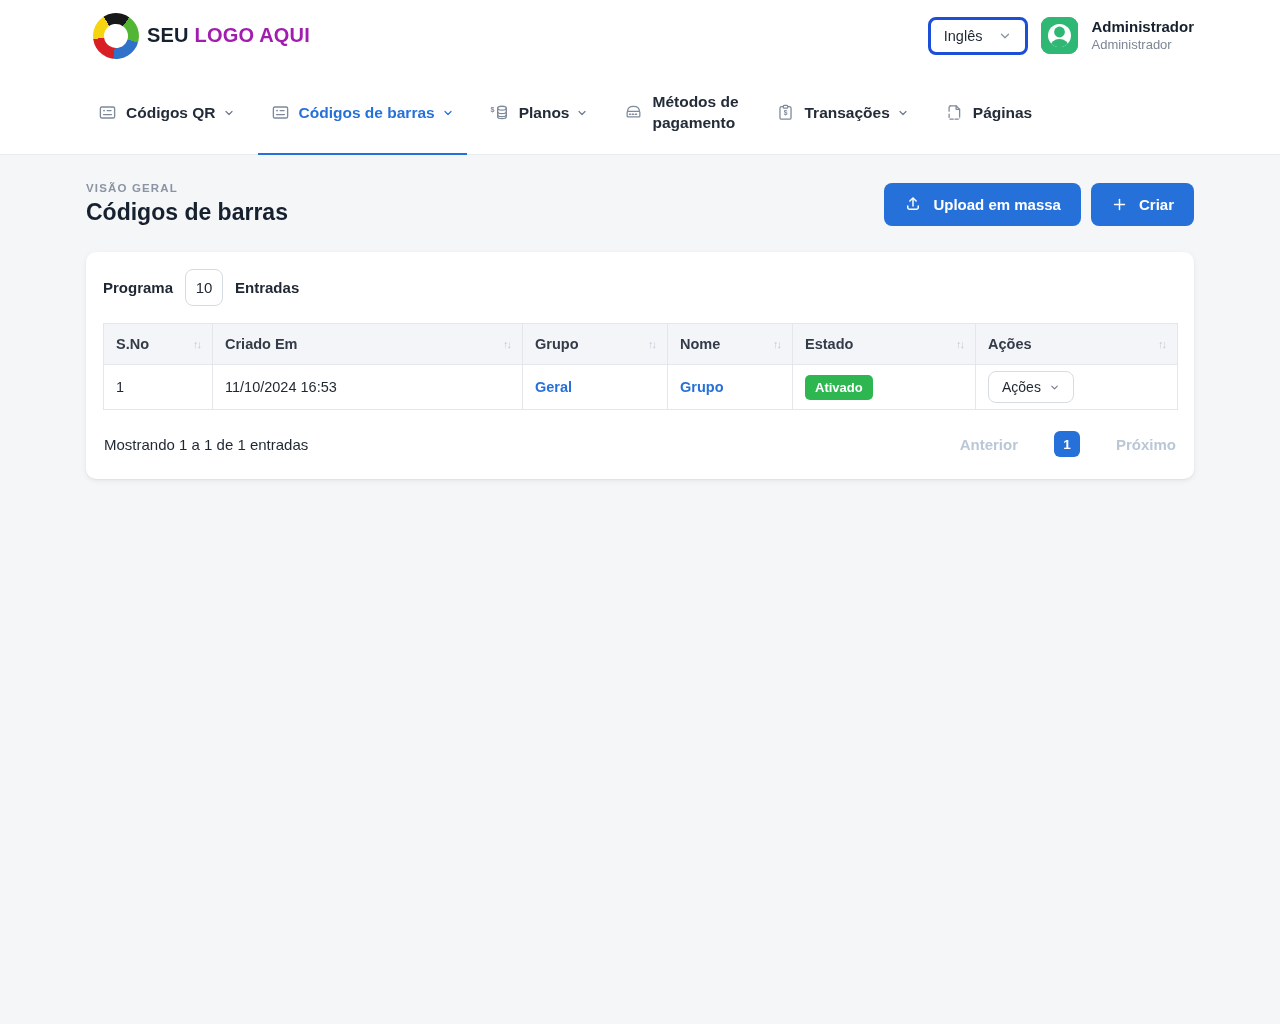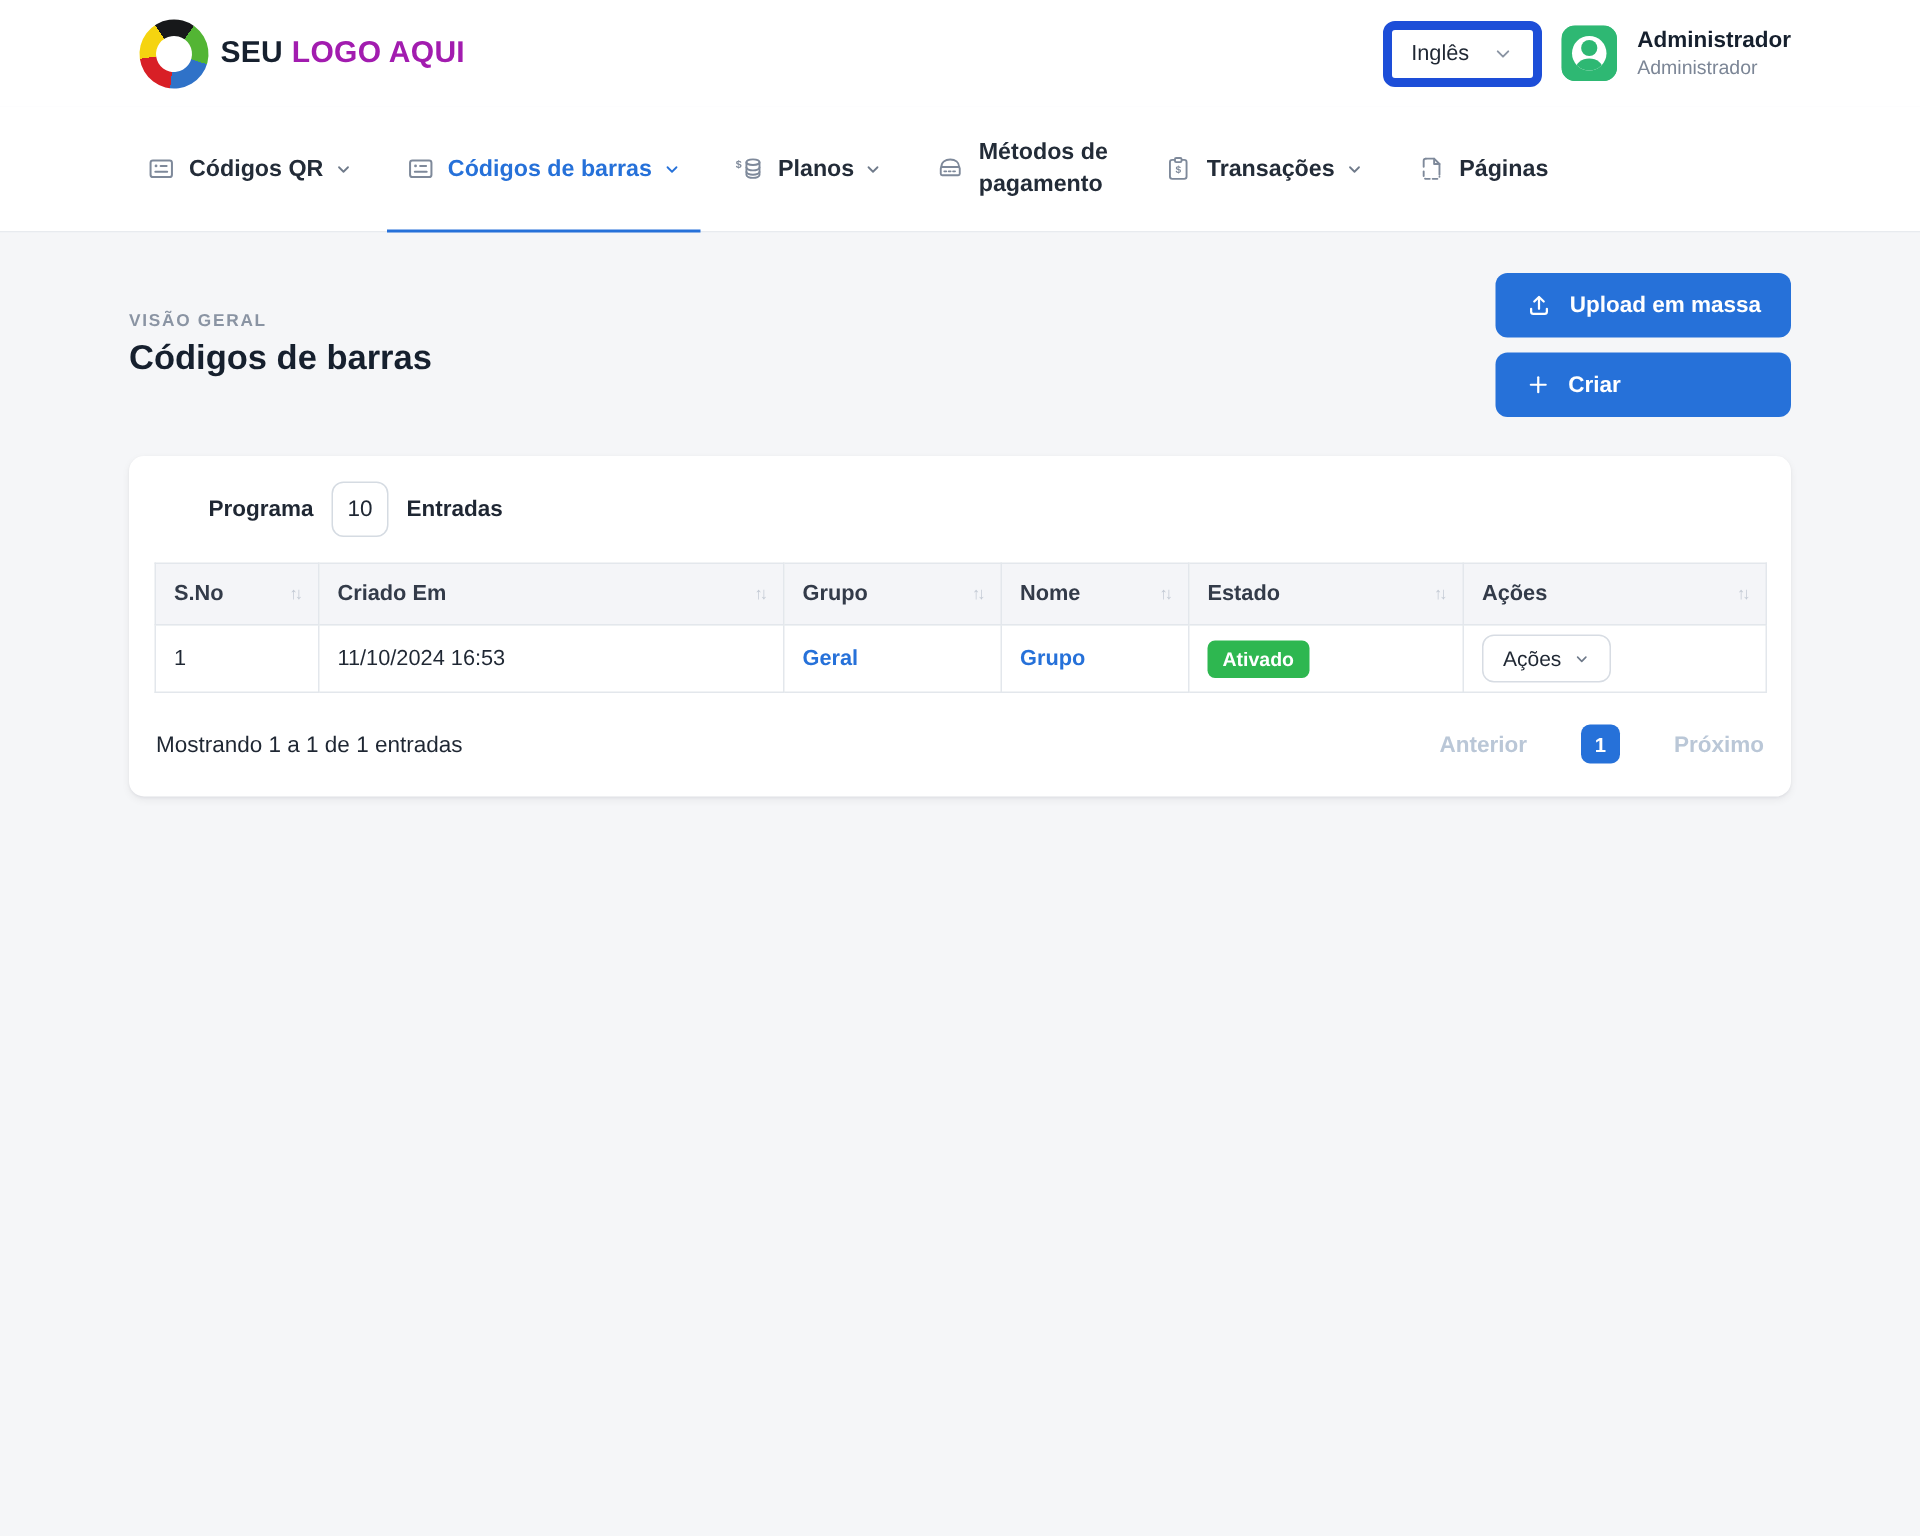--- a/index.html
+++ b/index.html
@@ -20,21 +20,21 @@
     position:relative; transform:rotate(-8deg);
   }
   .logo-swirl::after {
     content:""; position:absolute; inset:11px; background:#fff; border-radius:50%;
   }
   .logo-text { font-size:20px; font-weight:700; letter-spacing:.2px; }
   .logo-dark { color:#16202e; }
   .logo-blue { color:#a21caf; }
   .topbar-right { display:flex; align-items:center; gap:13px; }
   .lang-select {
-    display:flex; align-items:center; gap:16px; border:6px solid #1d4ed8;
+    display:flex; align-items:center; gap:16px; border:3px solid #1d4ed8;
     border-radius:8px; padding:8px 13px; font-size:14.5px; color:#1f2733; cursor:pointer;
   }
   .lang-select svg { color:#8a94a3; }
   .avatar {
     width:37px; height:37px; border-radius:9px; background:#2eb873;
     display:flex; align-items:center; justify-content:center; overflow:hidden; cursor:pointer;
   }
   .user-meta { line-height:1.25; }
   .user-name { font-size:15px; font-weight:700; color:#16202e; }
   .user-role { font-size:13px; color:#7c8696; }
@@ -55,32 +55,32 @@
     content:""; position:absolute; left:0; right:0; bottom:-1px; height:2px; background:#2671d9;
   }
   .nav-label.wrap { white-space:normal; width:88px; line-height:1.3; }
   
   .main {
     height:869px; display:flex; flex-direction:column; padding:27px 86px 0;
   }
   .page-head { display:flex; justify-content:space-between; align-items:center; }
   .eyebrow { font-size:11.5px; font-weight:600; color:#8a94a3; letter-spacing:.1em; }
   .page-title { font-size:23px; font-weight:800; color:#16202e; margin-top:5px; }
-  .head-actions { display:flex; gap:10px;flex-direction:column; }
+  .head-actions { display:flex; gap:10px; }
   .btn-primary {
     display:inline-flex; align-items:center; gap:11px; background:#2671d9; color:#fff;
     border:none; border-radius:8px; padding:0 20px; height:43px; font-size:15px;
     font-weight:600; cursor:pointer; font-family:inherit;
   }
   
   .card {
     background:#fff; border-radius:10px; margin-top:26px; padding:17px;
     box-shadow:0 1px 2px rgba(16,24,40,.05), 0 2px 6px rgba(16,24,40,.06);
   }
-  .card-controls { display:flex; align-items:center; margin-bottom:17px;margin-left:36px; }
+  .card-controls { display:flex; align-items:center; margin-bottom:17px; }
   .length-control { display:flex; align-items:center; gap:12px; font-size:15px; font-weight:600; color:#1f2733; }
   .length-input {
     width:38px; height:37px; text-align:center; border:1px solid #d5dbe2; border-radius:8px;
     font-size:15px; color:#1f2733; font-family:inherit;
   }
   .search-control { display:flex; align-items:center; gap:11px; font-size:15px; font-weight:600; color:#1f2733; }
   .search-input {
     width:200px; height:36px; border:1px solid #d5dbe2; border-radius:8px; padding:0 10px;
     font-size:14px; font-family:inherit;
   }

